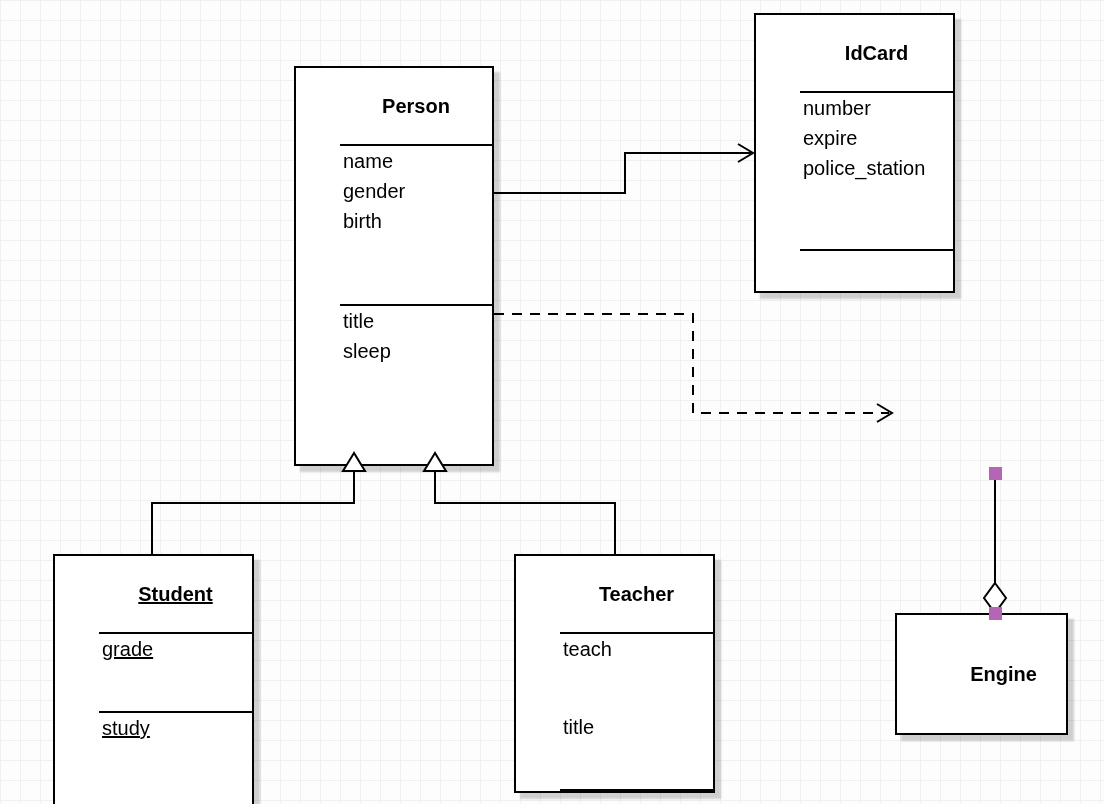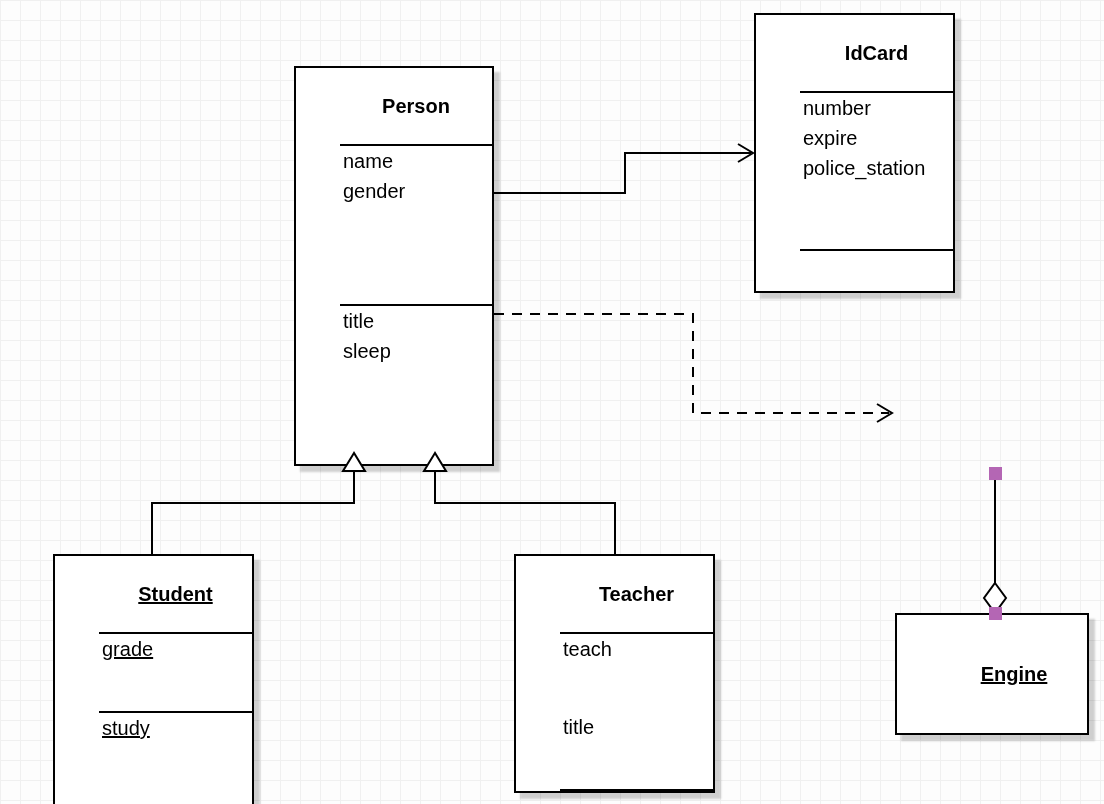--- a/index.html
+++ b/index.html
@@ -82,39 +82,40 @@
 </head>
 <body>
 
 <div class="canvas">
 
   <div class="uml-class" style="left:294px; top:53px; width:200px; height:400px;margin-top:13px;">
     <div class="uml-title" style="height:78px">Person</div>
     <div class="uml-section divided" style="height:160px">
       <span>name</span>
       <span>gender</span>
+      <span>birth</span>
     </div>
     <div class="uml-section grow">
       <span>title</span>
       <span>sleep</span>
     </div>
   </div>
 
   <div class="uml-class" style="left:754px; top:13px; width:201px; height:280px;">
     <div class="uml-title" style="height:78px">IdCard</div>
     <div class="uml-section divided" style="height:158px">
       <span>number</span>
       <span>expire</span>
       <span>police_station</span>
     </div>
     <div class="uml-section grow"></div>
   </div>
 
 
-  <div class="uml-class" style="left:895px; top:613px; width:194px; height:122px;text-decoration:underline;">
+  <div class="uml-class" style="left:895px; top:613px; width:173px; height:122px;">
     <div class="uml-title only">Engine</div>
   </div>
 
   <div class="uml-class" style="left:53px; top:554px; width:201px; height:288px;text-decoration:underline;">
     <div class="uml-title" style="height:78px">Student</div>
     <div class="uml-section divided" style="height:79px">
       <span>grade</span>
     </div>
     <div class="uml-section grow">
       <span>study</span>

